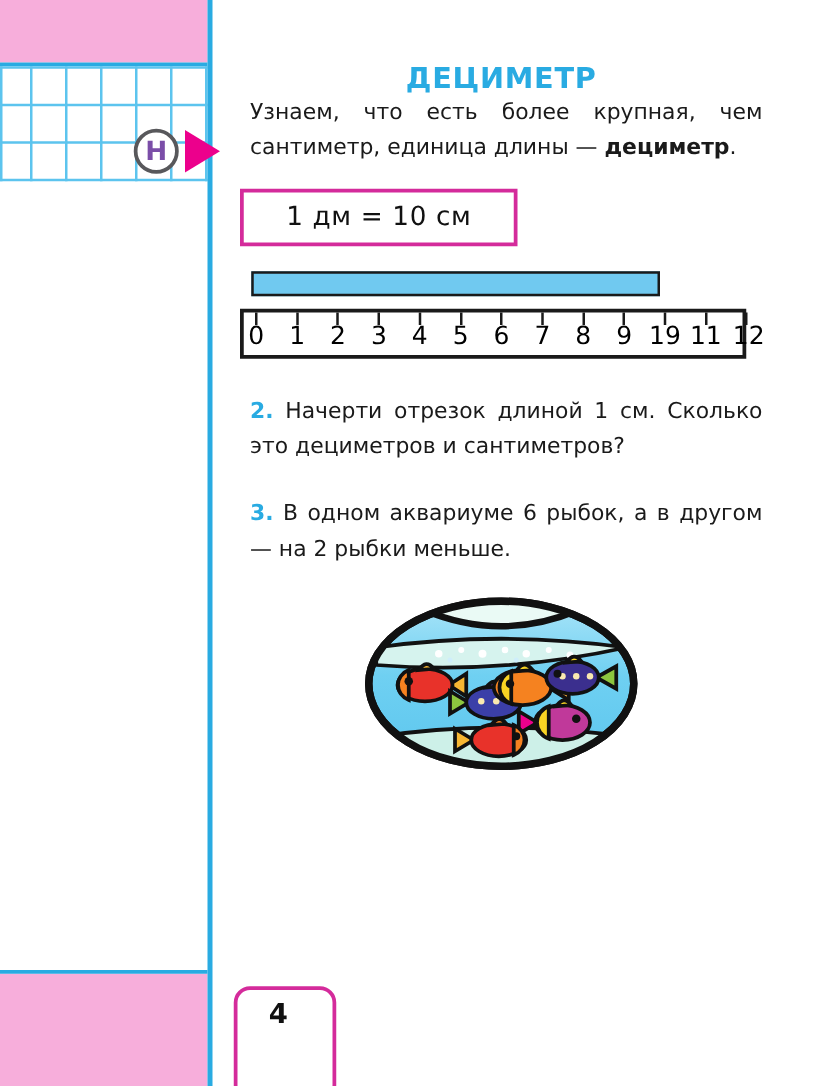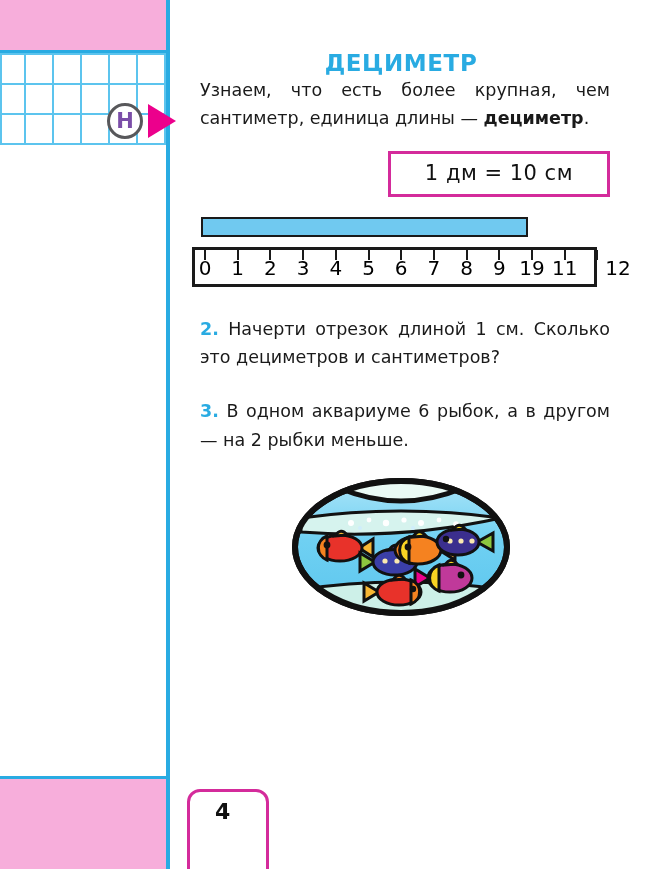--- a/index.html
+++ b/index.html
@@ -120,21 +120,21 @@
   }
   #intro-paragraph {
     padding-left: 8px;
   }
   #intro-paragraph b { font-weight: bold; }
 
   
   #formula-box-wrap {
     margin-top: 18px;
     display: flex;
-    justify-content: flex-end;
+    justify-content: flex-start;
   }
   #formula-box {
     border: 3px solid #d42b9b;
     padding: 7px 34px 9px 34px;
     font-size: 21px;
     color: #111111;
     letter-spacing: 0.5px;
     background: #ffffff;
   }
 
@@ -273,21 +273,21 @@
         <div class="ruler-label" style="left: 238.9px;">7</div>
         <div class="ruler-tick" style="left: 270.6px;"></div>
         <div class="ruler-label" style="left: 271.6px;">8</div>
         <div class="ruler-tick" style="left: 303.3px;"></div>
         <div class="ruler-label" style="left: 304.3px;">9</div>
         <div class="ruler-tick" style="left: 336px;"></div>
         <div class="ruler-label" style="left: 337px;">19</div>
         <div class="ruler-tick" style="left: 368.7px;"></div>
         <div class="ruler-label" style="left: 369.7px;">11</div>
         <div class="ruler-tick" style="left: 401.4px;"></div>
-        <div class="ruler-label" style="left: 423px;">12</div>
+        <div class="ruler-label" style="left: 404px;">12</div>
       </div>
   </div>
 
 
   <p class="body-text exercise"><span class="exercise-number">2.</span>
     <span>Начерти отрезок длиной 1 см. Сколько это дециметров и сантиметров?</span></p>
 
   <p class="body-text exercise"><span class="exercise-number">3.</span>
     <span>В одном аквариуме 6 рыбок, а в другом — на 2 рыбки меньше.</span></p>
 

